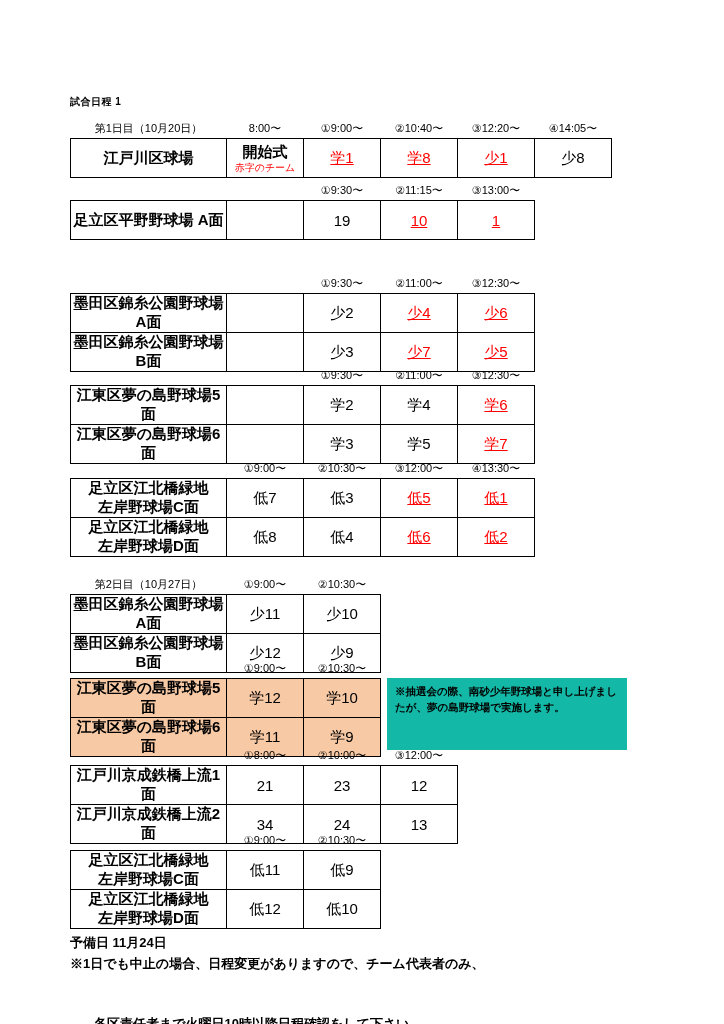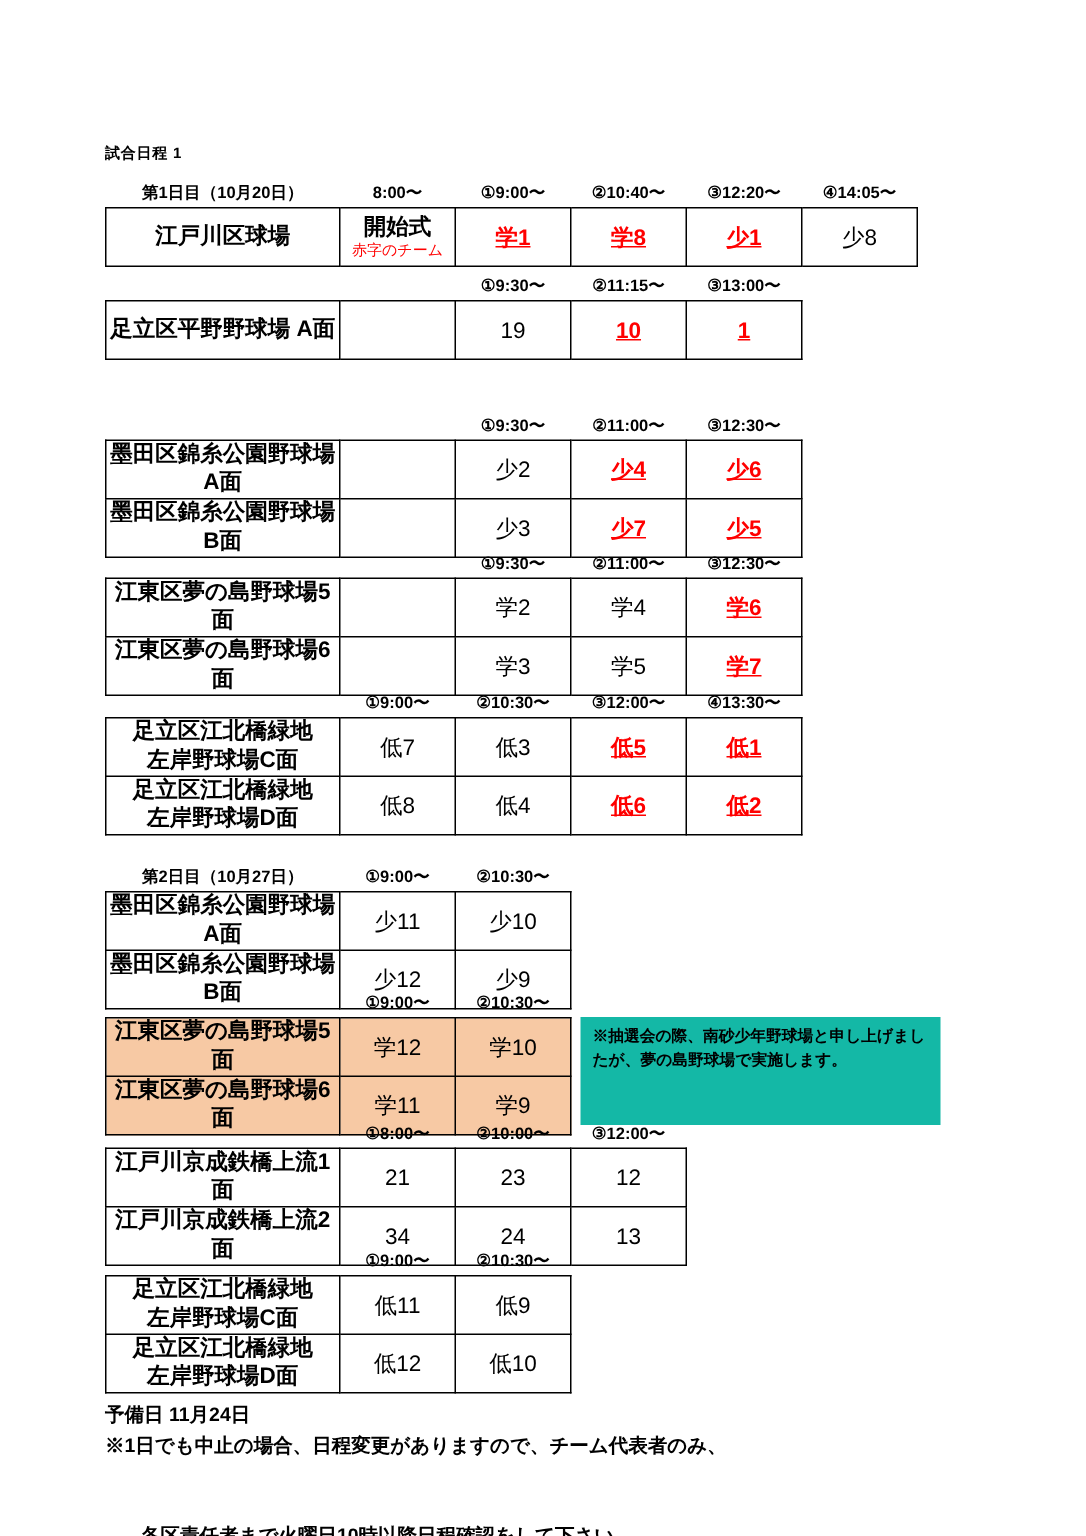--- a/index.html
+++ b/index.html
@@ -41,38 +41,37 @@
     border: 1px solid #000000;
     text-align: center;
     vertical-align: middle;
     font-size: 15px;
     height: 38px;
     padding: 0;
   }
   table.grid td.hdr {
     border: none;
     font-size: 11px;
-    font-weight: bold;
+    font-weight: normal;
     height: 20px;
     text-align: center;
   }
   td.venue {
     font-size: 11.5px;
     font-weight: bold;
     line-height: 1.25;
   }
   td.nb {
     border: none !important;
   }
   .red {
     color: #ff0000;
   }
   .ul {
     text-decoration: underline;
-    font-weight: bold;
   }
   .open-cell {
     font-size: 14px;
     font-weight: bold;
     line-height: 1.2;
   }
   .open-cell .sub {
     display: block;
     font-size: 10px;
     color: #ff0000;

